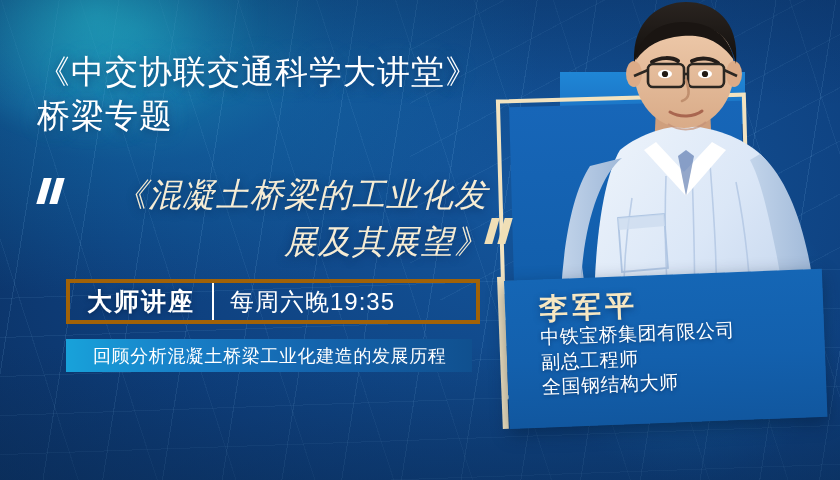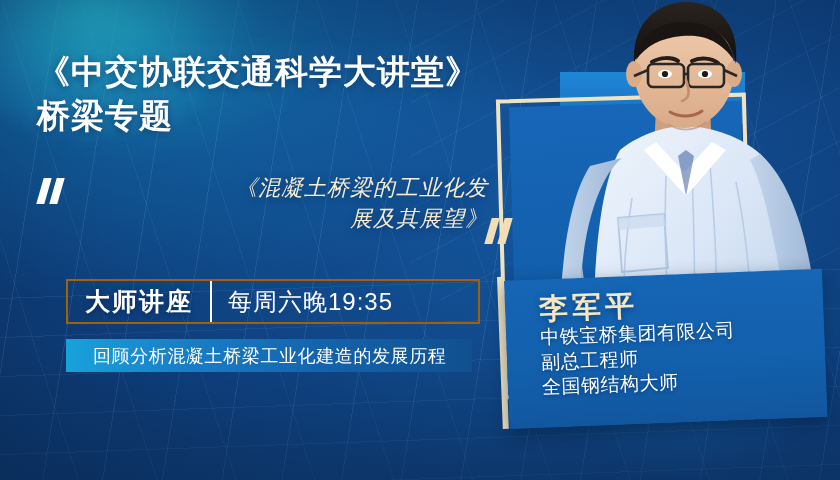--- a/index.html
+++ b/index.html
@@ -74,21 +74,21 @@
     transform:rotate(-1.6deg);
   }
 
   
   .person{position:absolute;left:560px;top:0px;width:280px;height:430px;}
   .person svg{display:block;width:100%;height:100%;}
 
   
   .headline{
     position:absolute;left:37px;top:50px;width:520px;
-    color:#ffffff;font-weight:bold;font-size:33px;line-height:1.32;
+    color:#ffffff;font-weight:normal;font-size:33px;line-height:1.32;
     letter-spacing:1px;
     text-shadow:0 2px 10px rgba(0,40,90,.75), 0 0 22px rgba(120,215,255,.28);
   }
   .headline .l2{display:block;}
 
   
   .quote-wrap{position:absolute;left:36px;top:172px;width:500px;height:95px;}
   .qmark{
     position:absolute;font-size:0;line-height:0;
   }
@@ -96,29 +96,29 @@
     display:inline-block;width:8px;height:26px;margin-right:5px;
     transform:skewX(-16deg);
   }
   .qmark-open{left:4px;top:6px;}
   .qmark-open i{background:#ffffff;}
   .qmark-close{left:452px;top:46px;}
   .qmark-close i{background:#f0dfb6;}
 
   .quote-text{
     position:absolute;left:52px;top:0px;width:400px;
-    color:#f6ecd4;font-style:italic;font-size:22px;font-weight:500;
+    color:#f6ecd4;font-style:italic;font-size:33px;font-weight:500;
     line-height:1.42;text-align:right;letter-spacing:1px;
     text-shadow:0 2px 8px rgba(0,30,70,.6);
   }
 
   
   .lecture-box{
     position:absolute;left:66px;top:279px;width:414px;height:45px;
-    border:2px solid #a16207;display:flex;align-items:center;
+    border:4px solid #a16207;display:flex;align-items:center;
   }
   .lec-title{
     color:#ffffff;font-size:25px;font-weight:bold;letter-spacing:2px;
     padding:0 17px;
     text-shadow:0 1px 5px rgba(0,30,70,.7);
   }
   .lec-sep{width:2px;height:100%;background:#ffffff;}
   .lec-time{
     color:#ffffff;font-size:24px;letter-spacing:1px;padding:0 16px;
   }

